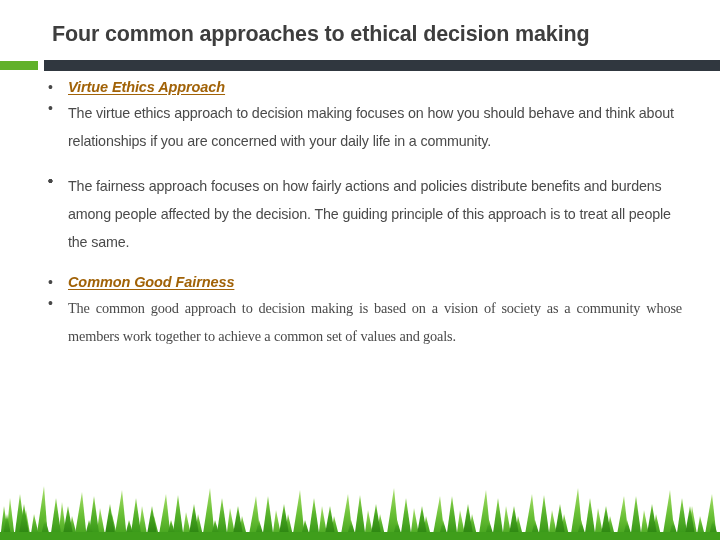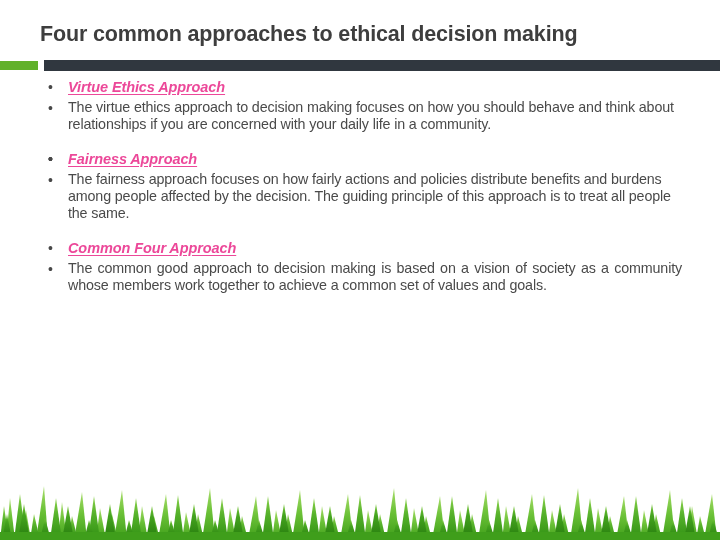--- a/index.html
+++ b/index.html
@@ -20,21 +20,21 @@
     left: 0; top: 0;
     width: 720px;
     height: 540px;
     background: #ffffff;
     overflow: hidden;
   }
 
   
   #title {
     position: absolute;
-    left: 40px;
+    left: 52px;
     top: 22px;
     width: 650px;
     font-size: 21.5px;
     font-weight: bold;
     color: #3e3e3e;
     letter-spacing: -0.15px;
     white-space: nowrap;
   }
 
   
@@ -91,38 +91,39 @@
   }
 
   .heading-line .text {
     display: inline;
     font-size: 14.5px;
     line-height: 19px;
     font-weight: bold;
     font-style: italic;
     text-decoration: underline;
     text-underline-offset: 2px;
-    color: #ec4899;
+    color: #a16207;
     letter-spacing: -0.1px;
   }
 
   .body-line {
     margin-top: 2px;
   }
   .body-line .text {
     display: block;
     font-size: 14.3px;
-    line-height: 17px;
+    line-height: 28px;
     color: #4a4a4a;
     letter-spacing: -0.15px;
     text-align: left;
   }
   .body-line.justified .text {
     text-align: justify;
     text-align-last: left;
+    font-family: Liberation Serif, serif;
   }
 
   
   #block-virtue      { margin-bottom: 17px; }
   #block-utilitarian { margin-bottom: 17px; }
   #block-fairness    { margin-bottom: 17px; }
 
   
   #grass {
     position: absolute;
@@ -164,32 +165,31 @@
         <span class="dot">•</span>
       </div>
       <div class="bullet-line body-line">
         <span class="dot">•</span>
       </div>
     </div>
 
     <div class="block" id="block-fairness">
       <div class="bullet-line heading-line">
         <span class="dot">•</span>
-        <span class="text">Fairness Approach</span>
       </div>
       <div class="bullet-line body-line">
         <span class="dot">•</span>
         <span class="text">The fairness approach focuses on how fairly actions and policies distribute benefits and burdens among people affected by the decision. The guiding principle of this approach is to treat all people the same.</span>
       </div>
     </div>
 
     <div class="block" id="block-common-good">
       <div class="bullet-line heading-line">
         <span class="dot">•</span>
-        <span class="text">Common Four Approach</span>
+        <span class="text">Common Good Fairness</span>
       </div>
       <div class="bullet-line body-line justified">
         <span class="dot">•</span>
         <span class="text">The common good approach to decision making is based on a vision of society as a community whose members work together to achieve a common set of values and goals.</span>
       </div>
     </div>
 
   </div>
 
   <div id="grass">

